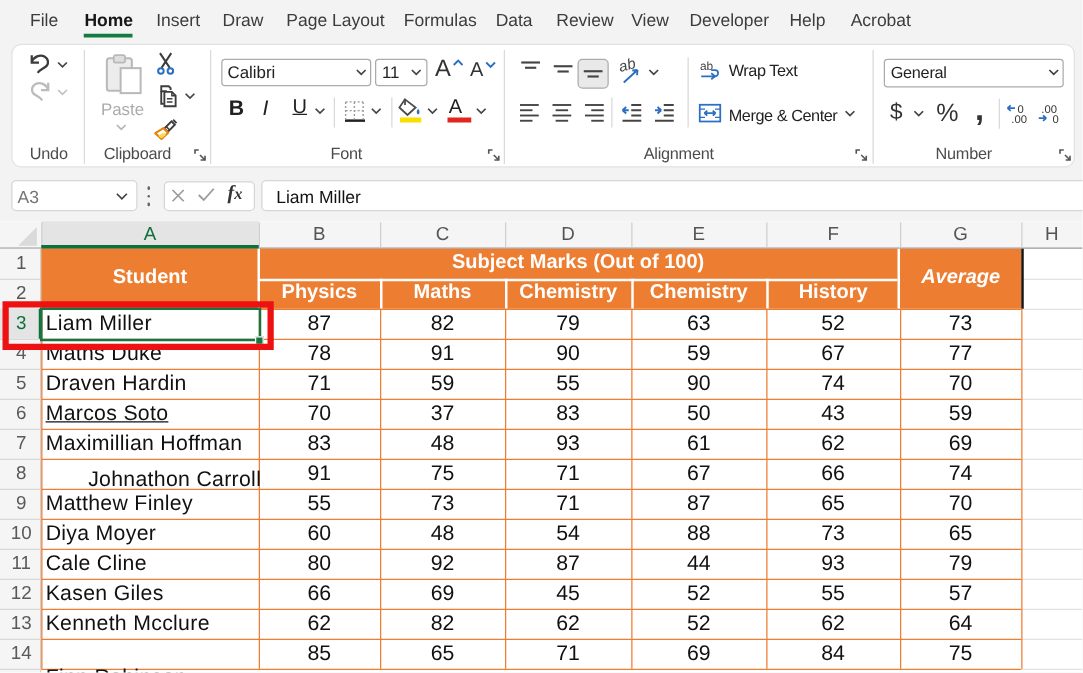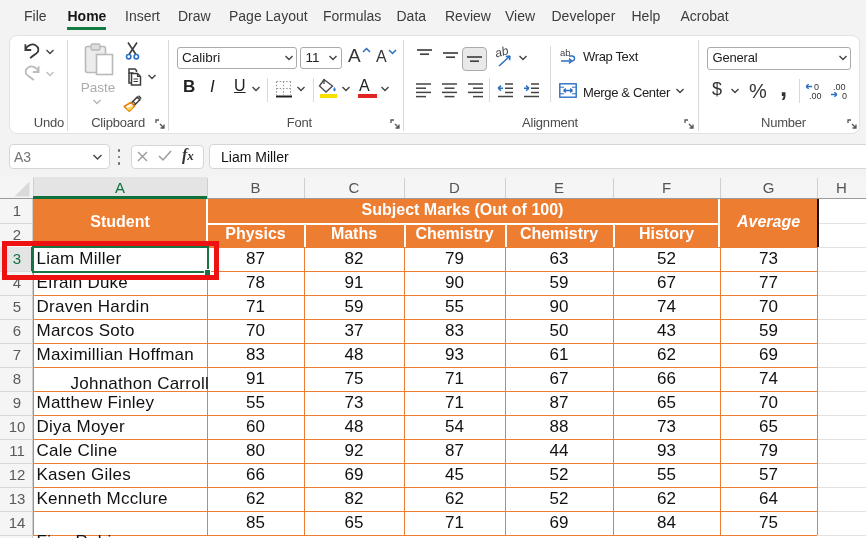--- a/index.html
+++ b/index.html
@@ -1,19 +1,19 @@
 <!DOCTYPE html>
 <html><head><meta charset="utf-8">
 <style>
 * { margin:0; padding:0; box-sizing:border-box; }
 html,body { width:866px; height:538px; overflow:hidden; }
 body { font-family:"Liberation Sans", sans-serif; background:#f3f3f3; position:relative; }
 .abs { position:absolute; }
 .tab { position:absolute; top:0; height:33px; line-height:33px; font-size:14px; color:#3c3c3c; white-space:nowrap; }
-.glab { position:absolute; font-size:13px; letter-spacing:-0.2px; color:#4c4c4c; top:116px; height:14px; line-height:14px; text-align:right; }
+.glab { position:absolute; font-size:13px; letter-spacing:-0.2px; color:#4c4c4c; top:116px; height:14px; line-height:14px; text-align:center; }
 svg { position:absolute; overflow:visible; }
 .cbx { position:absolute; background:#fff; border:1px solid #ababab; border-radius:3px; }
 .num { position:absolute; font-size:17px; color:#111; text-align:center; line-height:24px; height:24px; }
 .nam { position:absolute; font-size:17px; letter-spacing:0.25px; color:#111; line-height:24px; height:24px; white-space:nowrap; }
 .rowno { position:absolute; font-size:15px; color:#565656; text-align:center; width:34px; line-height:24px; height:24px; }
 .colhd { position:absolute; top:177px; height:21.5px; line-height:21.5px; font-size:15px; color:#555; text-align:center; }
 .thw { position:absolute; color:#fff; font-weight:bold; font-size:16px; text-align:center; white-space:nowrap; }
 </style></head>
 <body>
 
@@ -346,23 +346,23 @@
 <div class="abs" style="left:33px;top:535.0px;width:784px;height:1px;background:#ed7d31;"></div>
 <div class="abs" style="left:33px;top:247.0px;width:1px;height:288.0px;background:#ed7d31;"></div>
 <div class="abs" style="left:207px;top:247.0px;width:1px;height:288.0px;background:#ed7d31;"></div>
 <div class="abs" style="left:304px;top:247.0px;width:1px;height:288.0px;background:#ed7d31;"></div>
 <div class="abs" style="left:404px;top:247.0px;width:1px;height:288.0px;background:#ed7d31;"></div>
 <div class="abs" style="left:505px;top:247.0px;width:1px;height:288.0px;background:#ed7d31;"></div>
 <div class="abs" style="left:613px;top:247.0px;width:1px;height:288.0px;background:#ed7d31;"></div>
 <div class="abs" style="left:720px;top:247.0px;width:1px;height:288.0px;background:#ed7d31;"></div>
 <div class="abs" style="left:817px;top:247.0px;width:1px;height:288.0px;background:#ed7d31;"></div>
 <div class="nam" style="left:36.5px;top:247.0px;">Liam Miller</div>
-<div class="nam" style="left:36.5px;top:271.0px;">Efrain Duke</div>
+<div class="nam" style="left:36.5px;top:271.0px;">Maths Duke</div>
 <div class="nam" style="left:36.5px;top:295.0px;">Draven Hardin</div>
-<div class="nam" style="left:36.5px;top:319.0px;">Marcos Soto</div>
+<div class="nam" style="left:36.5px;top:319.0px;text-decoration:underline;">Marcos Soto</div>
 <div class="nam" style="left:36.5px;top:343.0px;">Maximillian Hoffman</div>
 <div class="nam" style="left:36.5px;top:372px;margin-left:34px;">Johnathon Carroll</div>
 <div class="nam" style="left:36.5px;top:391.0px;">Matthew Finley</div>
 <div class="nam" style="left:36.5px;top:415.0px;">Diya Moyer</div>
 <div class="nam" style="left:36.5px;top:439.0px;">Cale Cline</div>
 <div class="nam" style="left:36.5px;top:463.0px;">Kasen Giles</div>
 <div class="nam" style="left:36.5px;top:487.0px;">Kenneth Mcclure</div>
 <div class="nam" style="left:36.5px;top:515px;margin-top:15px;">Finn Robinson</div>
 <div class="num" style="left:207px;top:247.0px;width:97px;">87</div>
 <div class="num" style="left:304px;top:247.0px;width:100px;">82</div>

